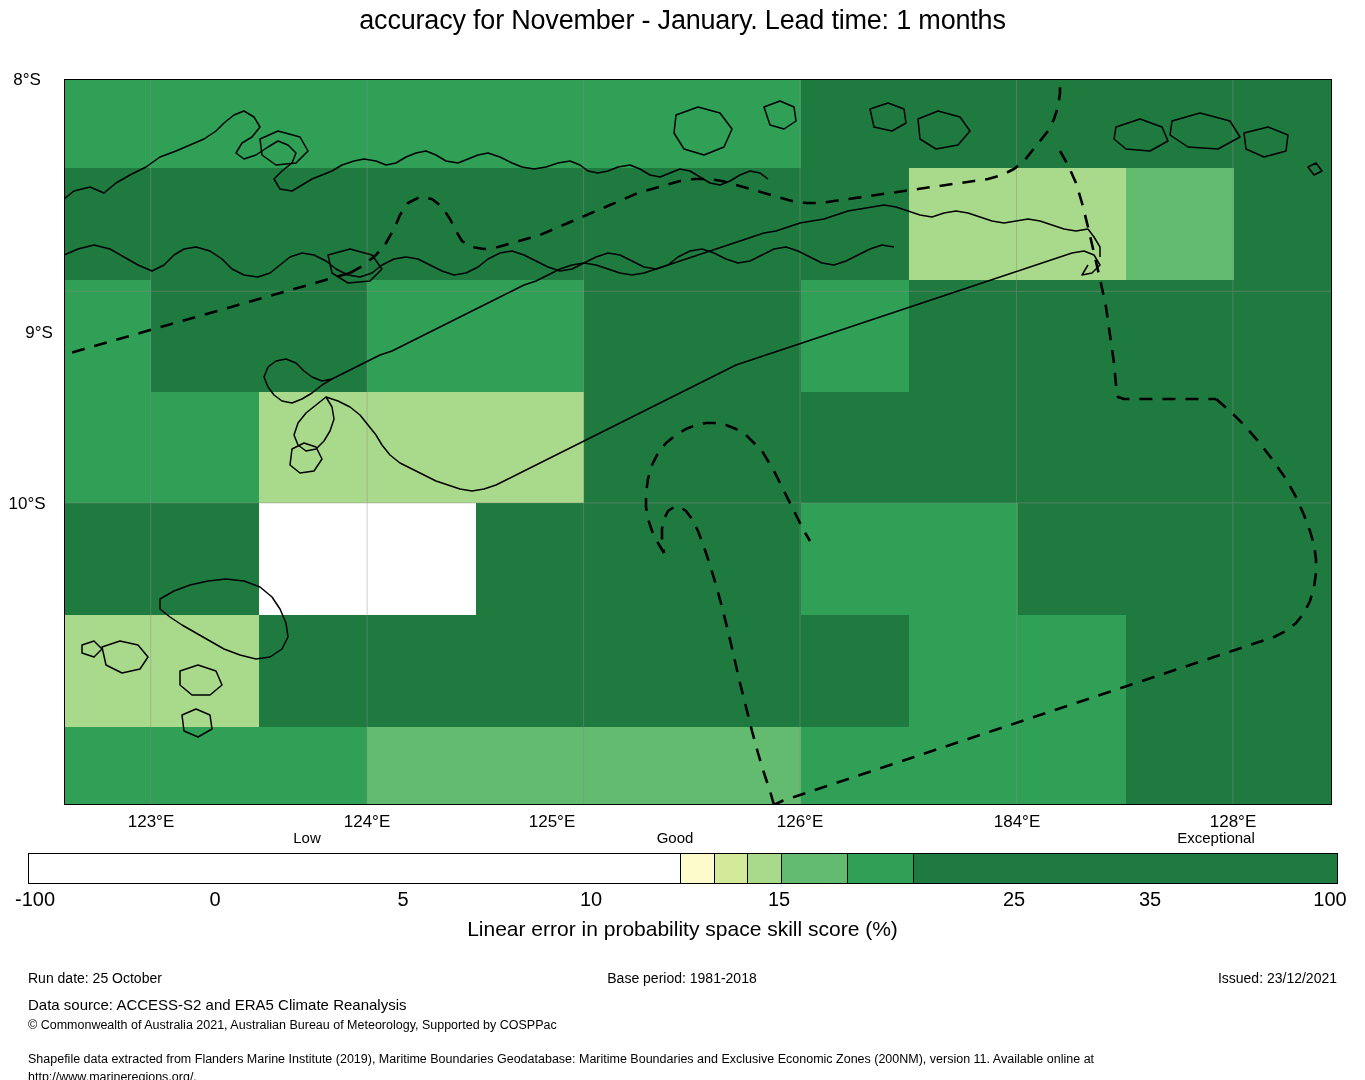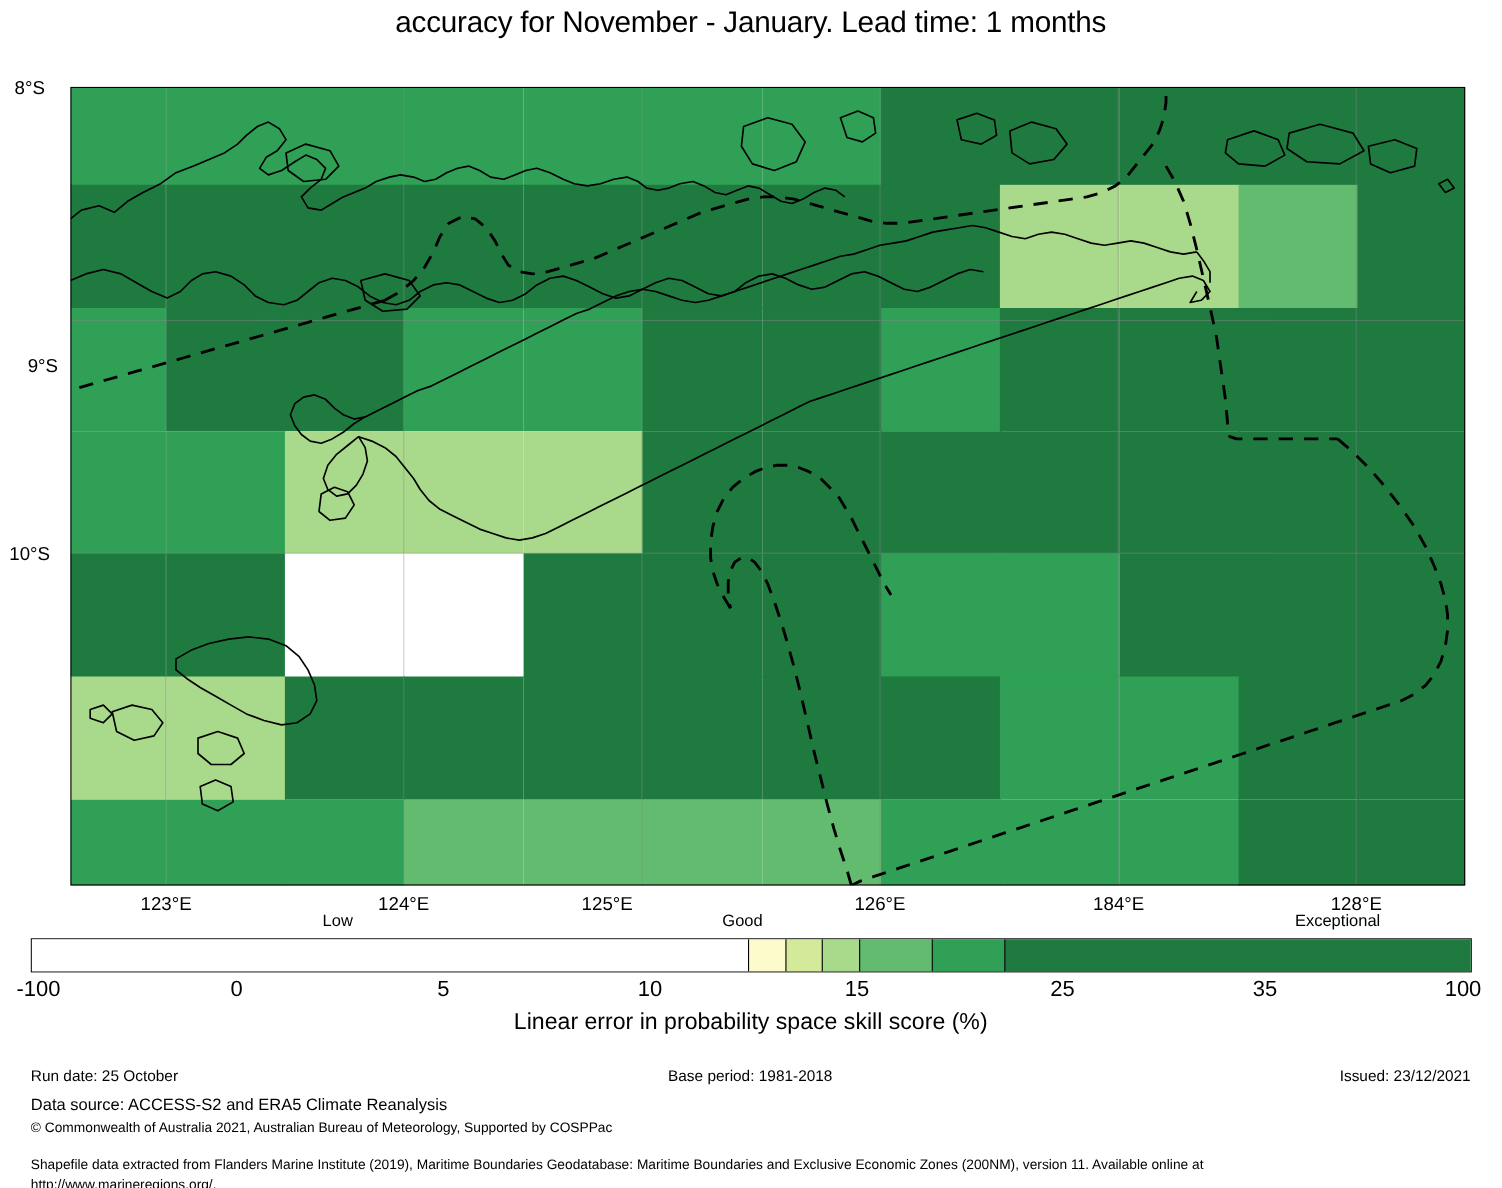--- a/index.html
+++ b/index.html
@@ -313,21 +313,21 @@
       <div style="background: rgb(47, 160, 85); width: 5%; border-left: 1px solid rgb(0, 0, 0);"></div>
       <div style="background: rgb(31, 122, 63); width: 32.5%; border-left: 1px solid rgb(0, 0, 0);"></div>
     </div>
 </div>
 
 <div class="cbtick" style="left:35px;">-100</div>
 <div class="cbtick" style="left:215px;">0</div>
 <div class="cbtick" style="left:403px;">5</div>
 <div class="cbtick" style="left:591px;">10</div>
 <div class="cbtick" style="left:779px;">15</div>
-<div class="cbtick" style="left:966px;">25</div>
+<div class="cbtick" style="left:1014px;">25</div>
 <div class="cbtick" style="left:1150px;">35</div>
 <div class="cbtick" style="left:1330px;">100</div>
 
 <div id="cbxlabel">Linear error in probability space skill score (%)</div>
 
 <div id="foot">
   <div class="frow">
     <div class="f-left f-big">Run date: 25 October</div>
     <div class="f-mid f-big">Base period: 1981-2018</div>
     <div class="f-right f-big">Issued: 23/12/2021</div>

